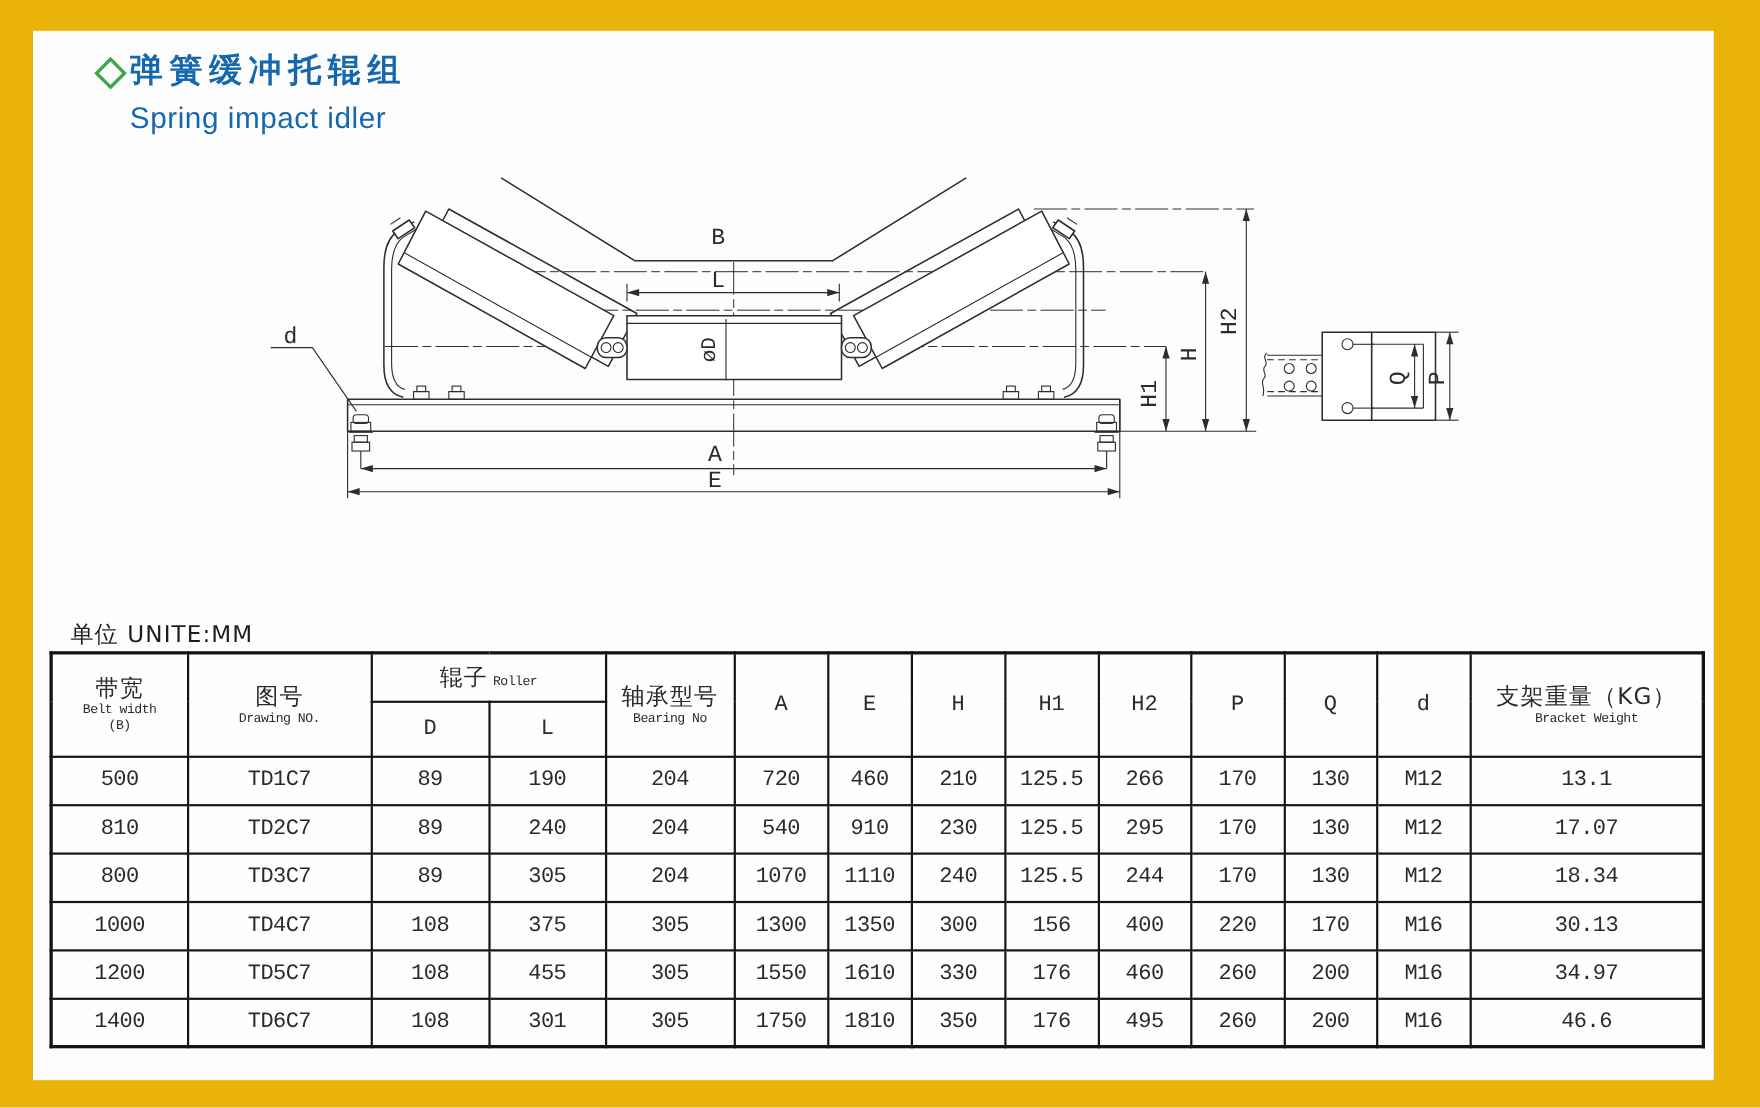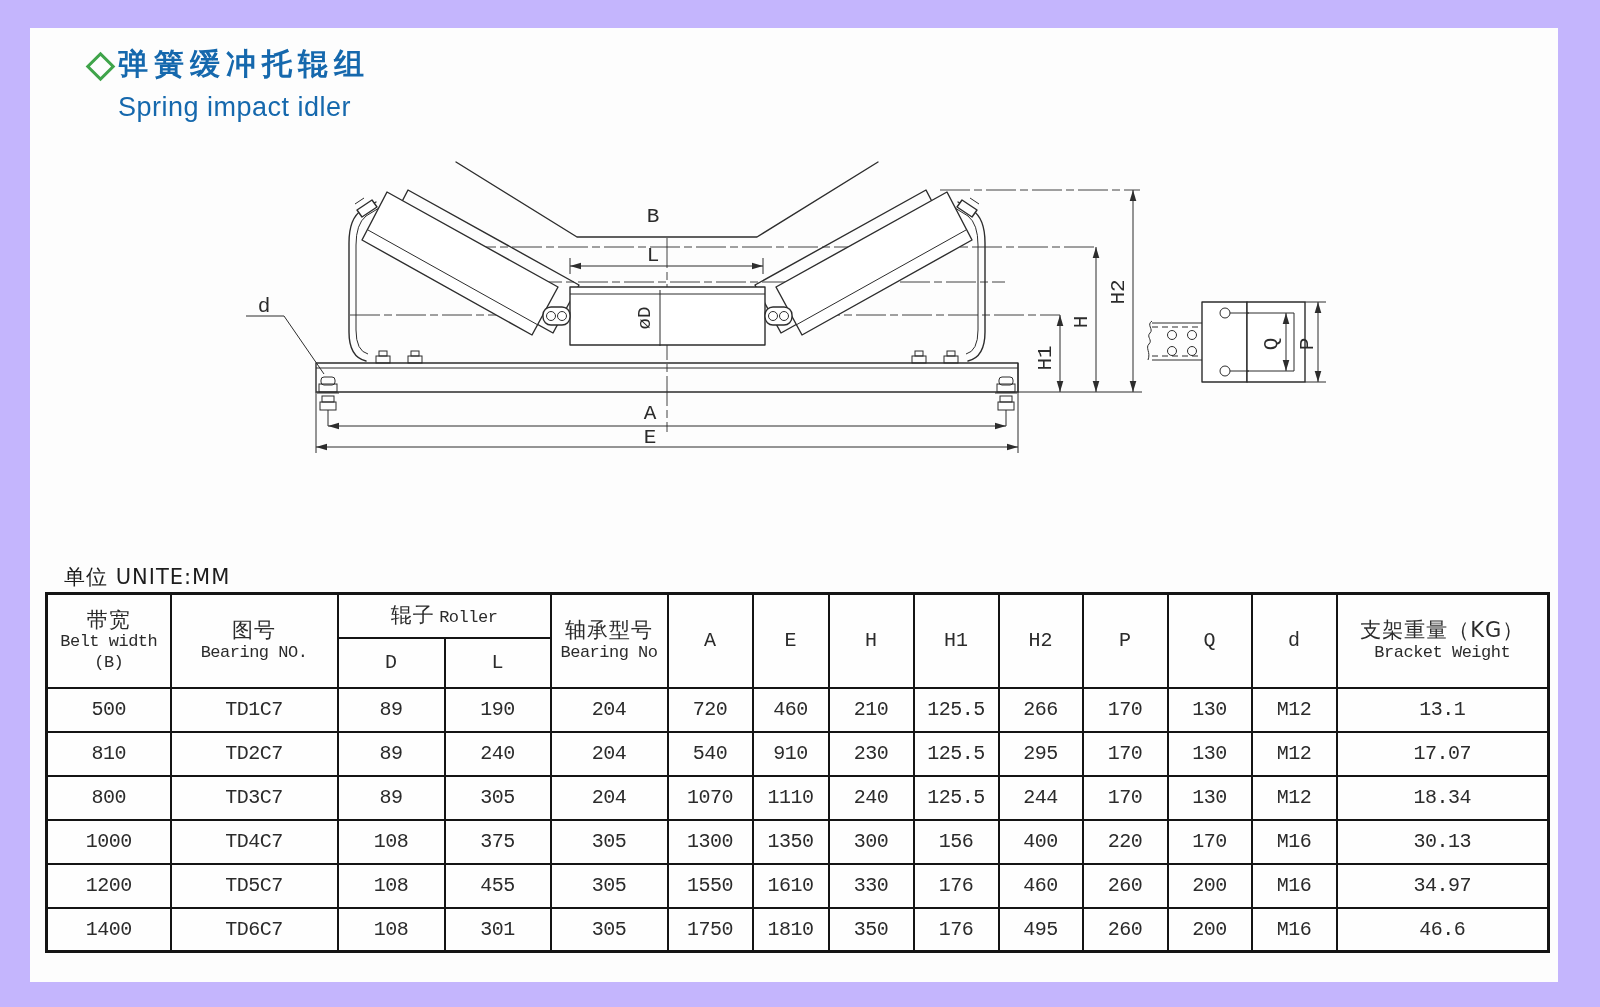--- a/index.html
+++ b/index.html
@@ -1,16 +1,16 @@
 <!DOCTYPE html>
 <html><head>
 <meta charset="utf-8">
 <style>
   html,body{margin:0;padding:0;background:#fff;}
-  .canvas{position:relative;width:1600px;height:1007px;background:#c4b5fd;overflow:hidden;
+  .canvas{position:relative;width:1600px;height:1007px;background:#eab308;overflow:hidden;
           font-family:"Liberation Sans",sans-serif;color:#2b2b2b;}
   .sheet{position:absolute;left:30px;top:28px;width:1528px;height:954px;background:#fdfdfd;}
 
   
   .title-block{position:absolute;left:88px;top:44px;}
   .diamond{position:absolute;left:2px;top:12px;width:15px;height:15px;border:3px solid #3fa44a;
            transform:rotate(45deg);background:transparent;}
   .title-zh{position:absolute;left:30px;top:0;font-size:30px;font-weight:bold;letter-spacing:6px;
             color:#1568ad;white-space:nowrap;font-family:"DejaVu Sans","Liberation Sans",sans-serif;}
   .title-en{position:absolute;left:30px;top:48px;font-size:27px;font-weight:normal;letter-spacing:0.5px;
@@ -31,21 +31,21 @@
   .dlabel-s{font-family:"Liberation Mono","DejaVu Sans Mono",monospace;font-size:19px;fill:#2b2b2b;}
 
   
   table.spec{position:absolute;left:45px;top:592px;width:1502px;border-collapse:collapse;
              table-layout:fixed;background:#fefefe;}
   table.spec{border:3px solid #141414;}
   table.spec th, table.spec td{border:2px solid #141414;padding:0;text-align:center;vertical-align:middle;}
   tr.hrow1{height:44px;} tr.hrow2{height:50px;} tr.drow{height:44px;}
   .zh{font-family:"DejaVu Sans","Liberation Sans",sans-serif;font-size:21px;font-weight:normal;
       letter-spacing:1px;line-height:1.15;}
-  .en{font-family:"Liberation Mono","DejaVu Sans Mono",monospace;font-size:17px;font-weight:normal;
+  .en{font-family:"Liberation Mono","DejaVu Sans Mono",monospace;font-size:12px;font-weight:normal;
       line-height:1.2;letter-spacing:-0.5px;}
   .dimhead{font-family:"Liberation Mono","DejaVu Sans Mono",monospace;font-size:20px;font-weight:normal;}
   td.num{font-family:"Liberation Mono","DejaVu Sans Mono",monospace;font-size:20px;letter-spacing:-0.5px;}
 </style>
 </head>
 <body>
 
 <div class="canvas">
   <div class="sheet"></div>
 
@@ -224,21 +224,21 @@
     </colgroup>
     <thead>
       <tr class="hrow1">
         <th rowspan="2">
           <div class="zh">带宽</div>
           <div class="en">Belt width</div>
           <div class="en">(B)</div>
         </th>
         <th rowspan="2">
           <div class="zh">图号</div>
-          <div class="en">Bearing NO.</div>
+          <div class="en">Drawing NO.</div>
         </th>
         <th colspan="2">
           <span class="zh">辊子</span>
           <span class="en">Roller</span>
         </th>
         <th rowspan="2">
           <div class="zh">轴承型号</div>
           <div class="en">Bearing No</div>
         </th>
         <th rowspan="2" class="dimhead">A</th>

